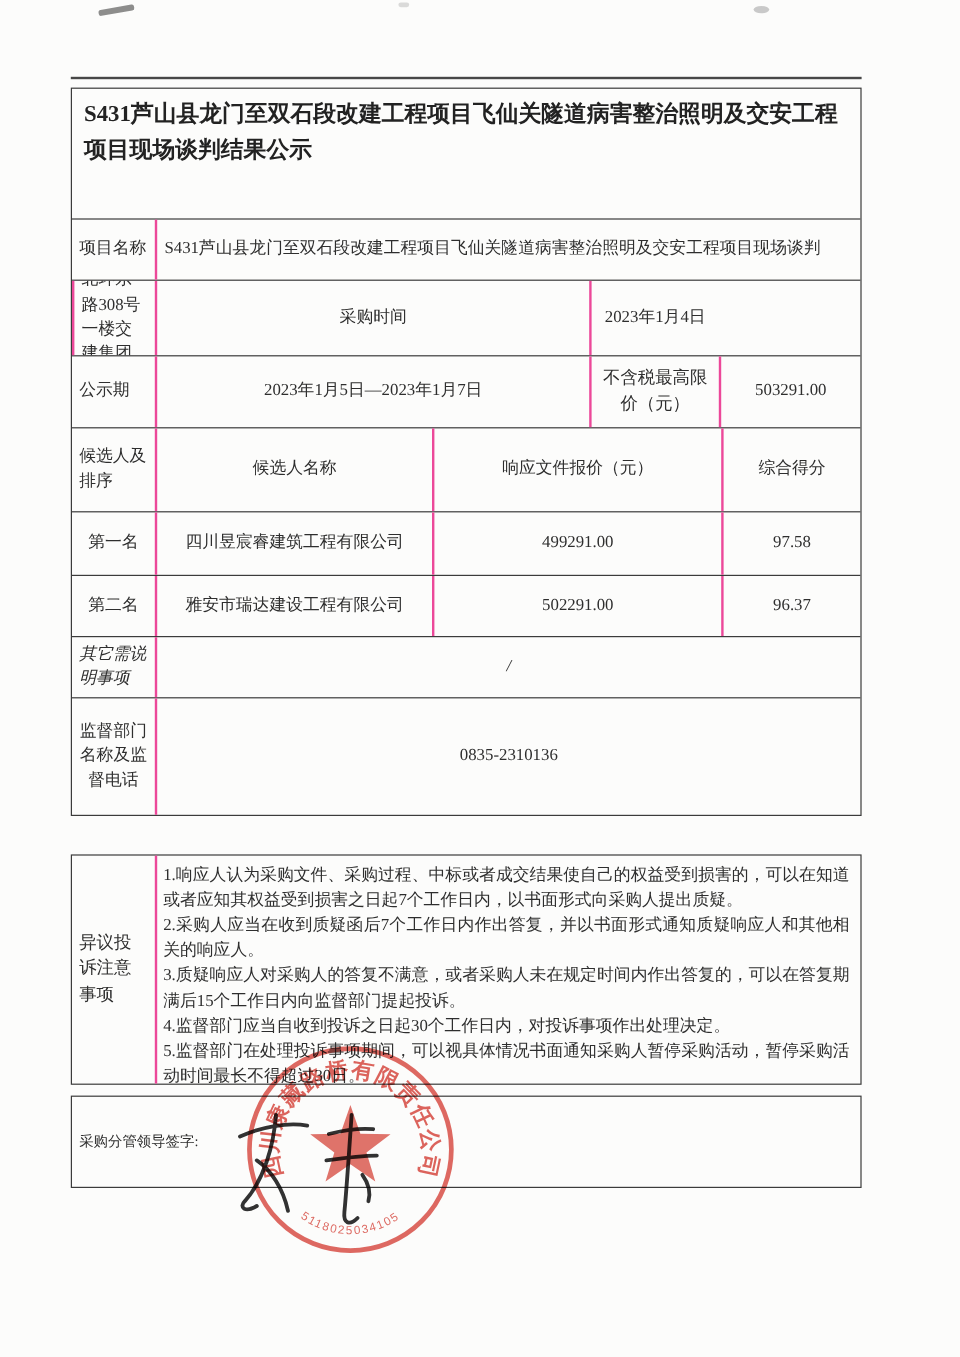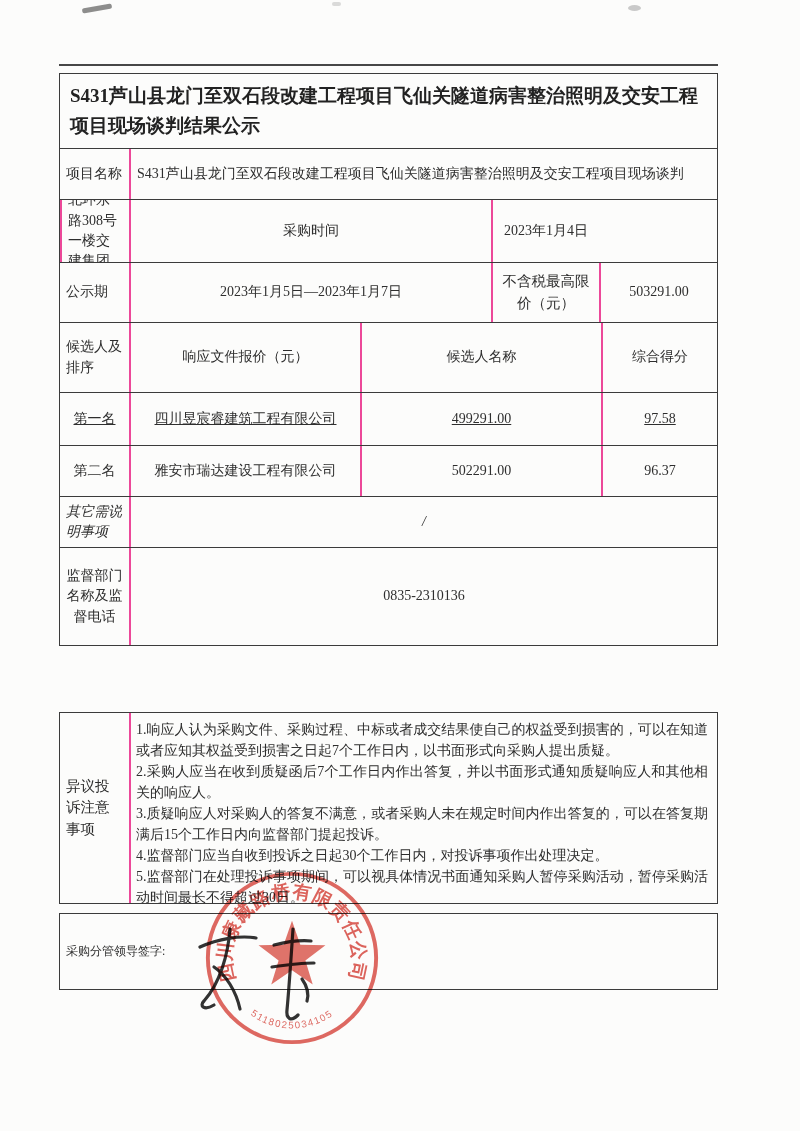--- a/index.html
+++ b/index.html
@@ -34,22 +34,22 @@
 
   .cols-base { grid-template-columns:69px 1fr 108px 118px; }
   .cols-two  { grid-template-columns:69px 1fr; }
   .cols-cand { grid-template-columns:69px 231px 1fr 116px; }
 
   .title-row {
     height:74px; display:flex; align-items:center; justify-content:center;
     font-size:19px; font-weight:700; text-align:left; line-height:1.6;
     padding:0 10px; color:#222;
   }
-  .h-r1 { height:51px; } .h-r2 { height:55px; } .h-r3 { height:63px; }
-  .h-r4 { height:60px; } .h-hd { height:70px; } .h-c1 { height:53px;text-decoration:underline; }
+  .h-r1 { height:51px;margin-top:34px; } .h-r2 { height:55px; } .h-r3 { height:63px; }
+  .h-r4 { height:60px; } .h-hd { height:70px; } .h-c1 { height:53px; }
   .h-c2 { height:51px; } .h-ot { height:51px;font-style:italic; } .h-sv { height:98px; }
 
   .sv-stack { display:flex; flex-direction:column; align-self:stretch; justify-content:stretch; padding:0; }
   .sv-sub { flex:1; display:flex; align-items:center; justify-content:center; }
   .sv-sub + .sv-sub { border-top:1px solid #3b3b3b; }
 
   .obj-label { font-size:14.5px; }
   .obj-body { display:block; padding:6px 9px 4px 5px; align-items:flex-start; }
   .obj-item { font-size:14px; line-height:1.5; text-align:justify; }
 
@@ -84,22 +84,22 @@
 
     <div class="row cols-base h-r4">
       <div class="cell cfirst">公示期</div>
       <div class="cell center">2023年1月5日—2023年1月7日</div>
       <div class="cell center" style="font-size:14.5px">不含税最高限价（元）</div>
       <div class="cell center nowrap">503291.00</div>
     </div>
 
     <div class="row cols-cand h-hd">
       <div class="cell cfirst">候选人及排序</div>
+      <div class="cell center">候选人名称</div>
       <div class="cell center">响应文件报价（元）</div>
-      <div class="cell center">候选人名称</div>
       <div class="cell center">综合得分</div>
     </div>
 
     <div class="row cols-cand h-c1">
       <div class="cell cfirst center">第一名</div>
       <div class="cell center">四川昱宸睿建筑工程有限公司</div>
       <div class="cell center">499291.00</div>
       <div class="cell center">97.58</div>
     </div>
 

